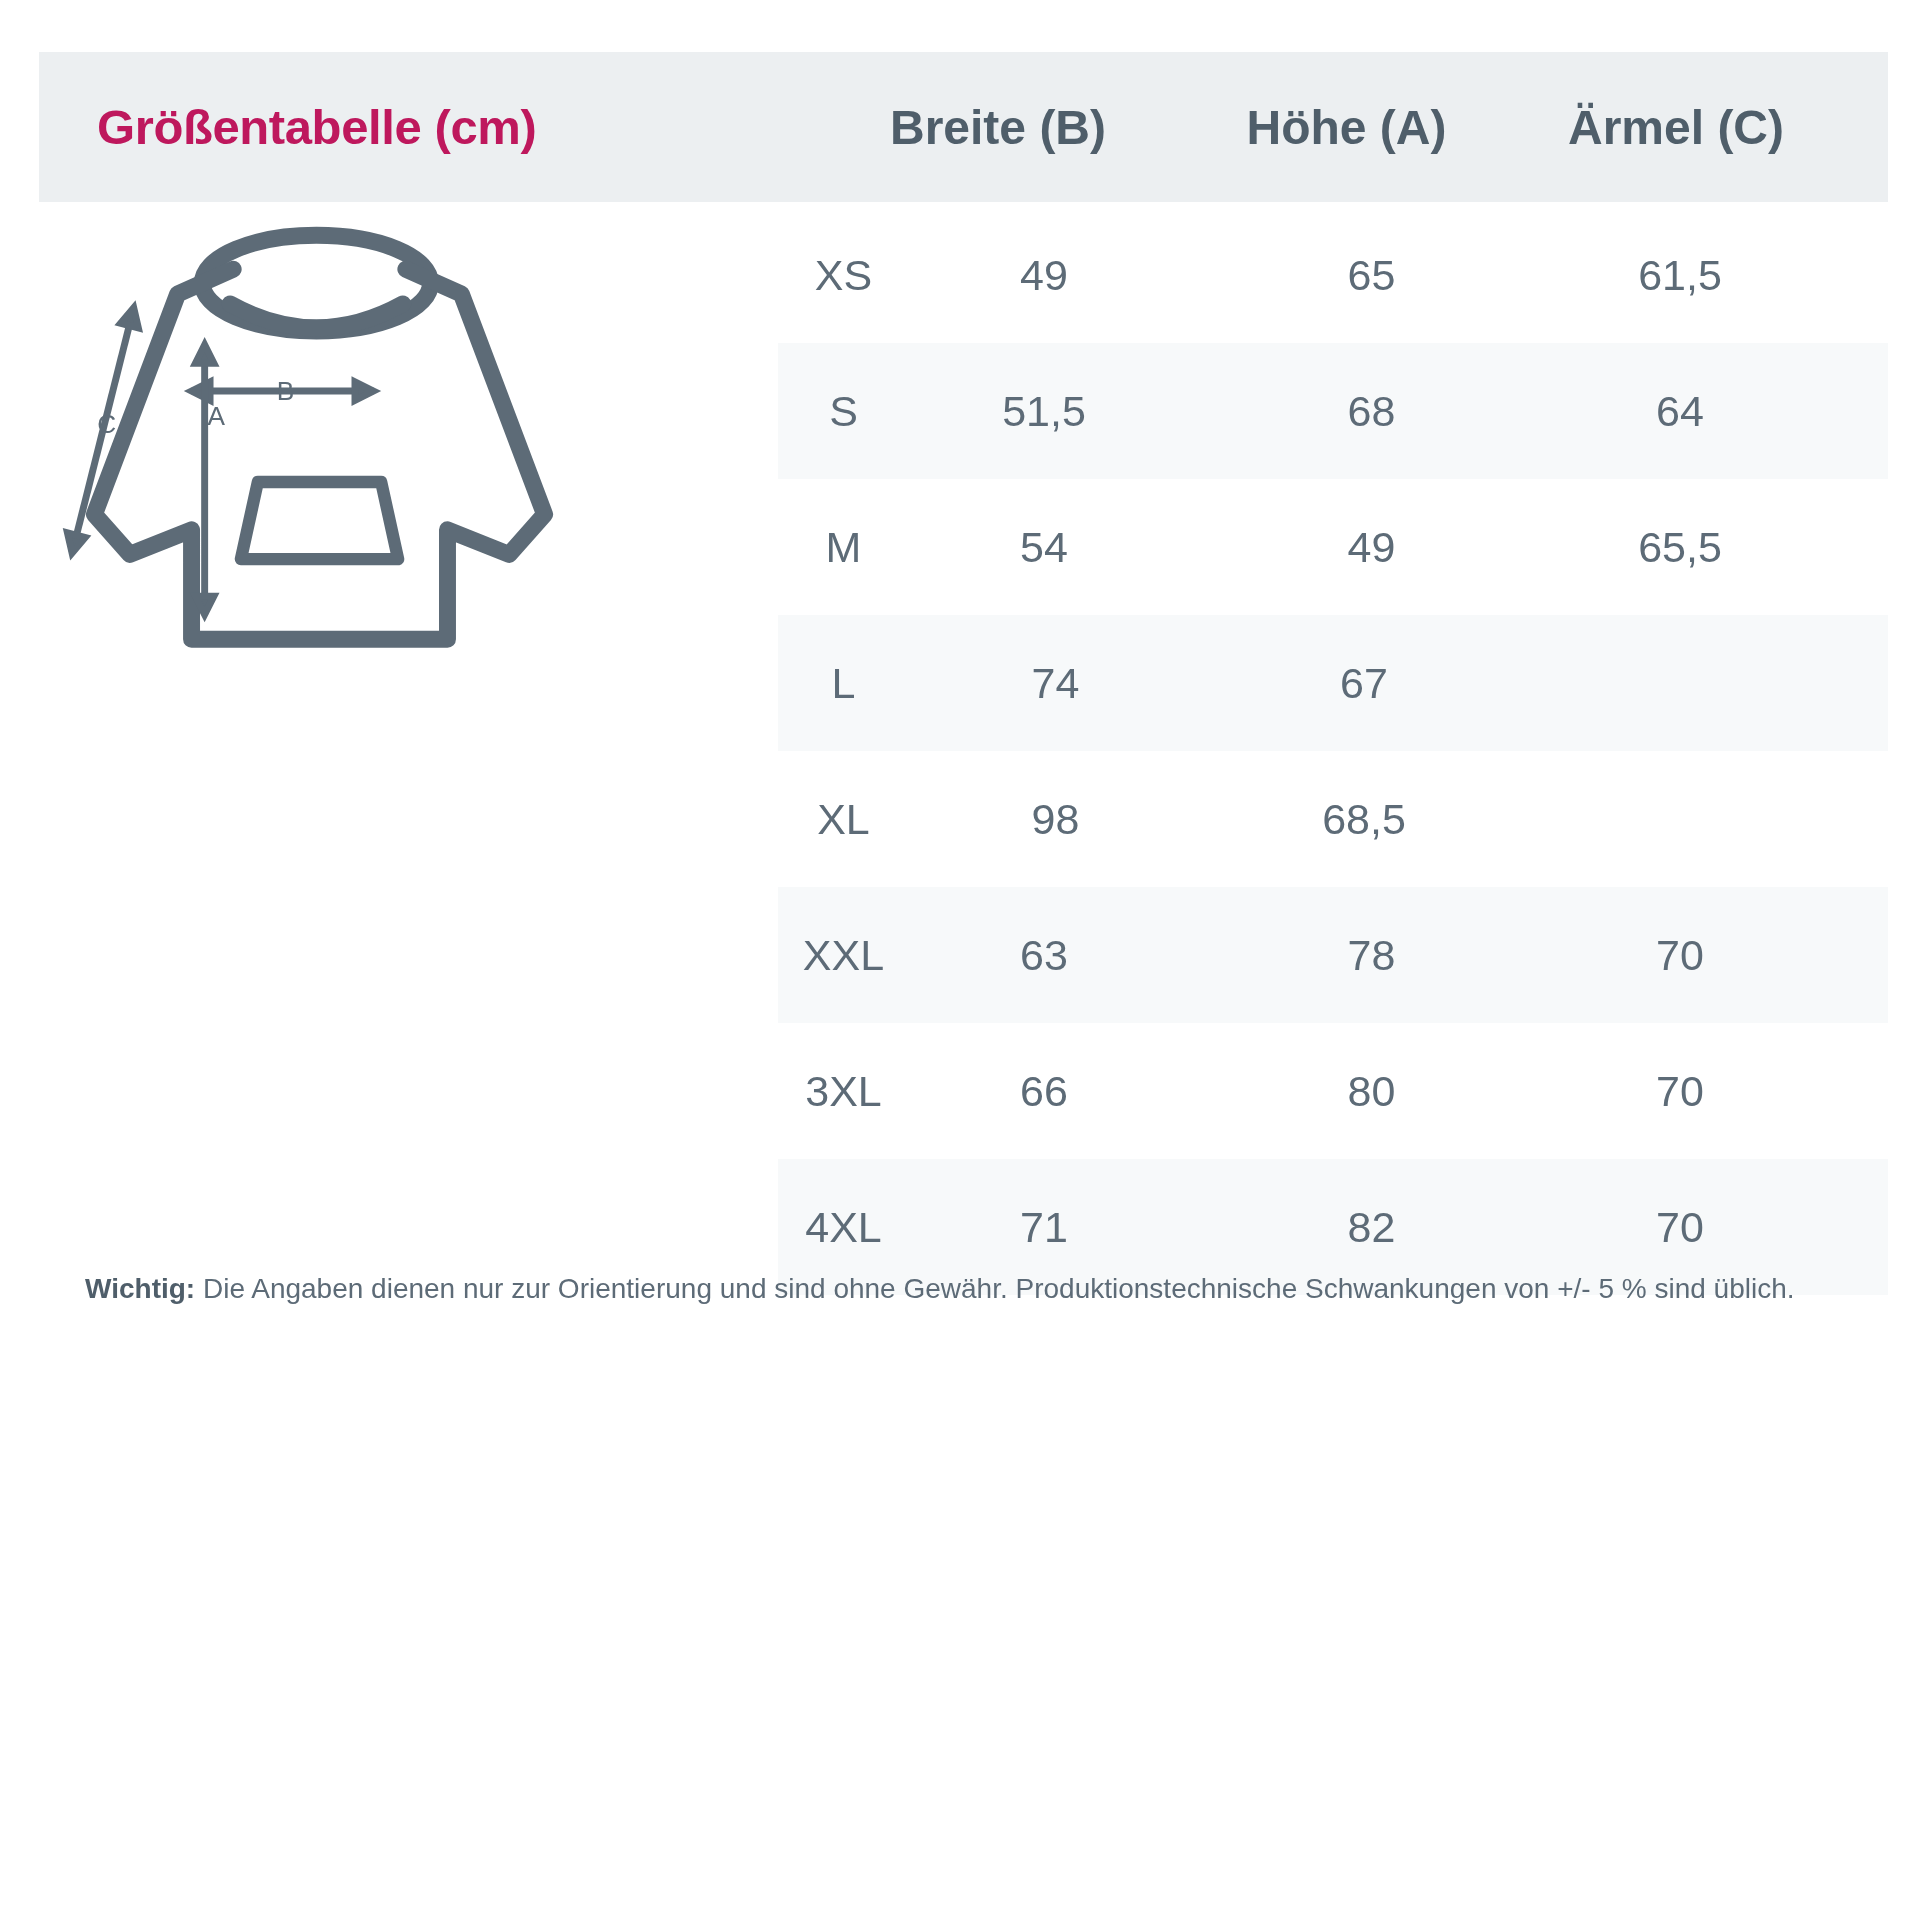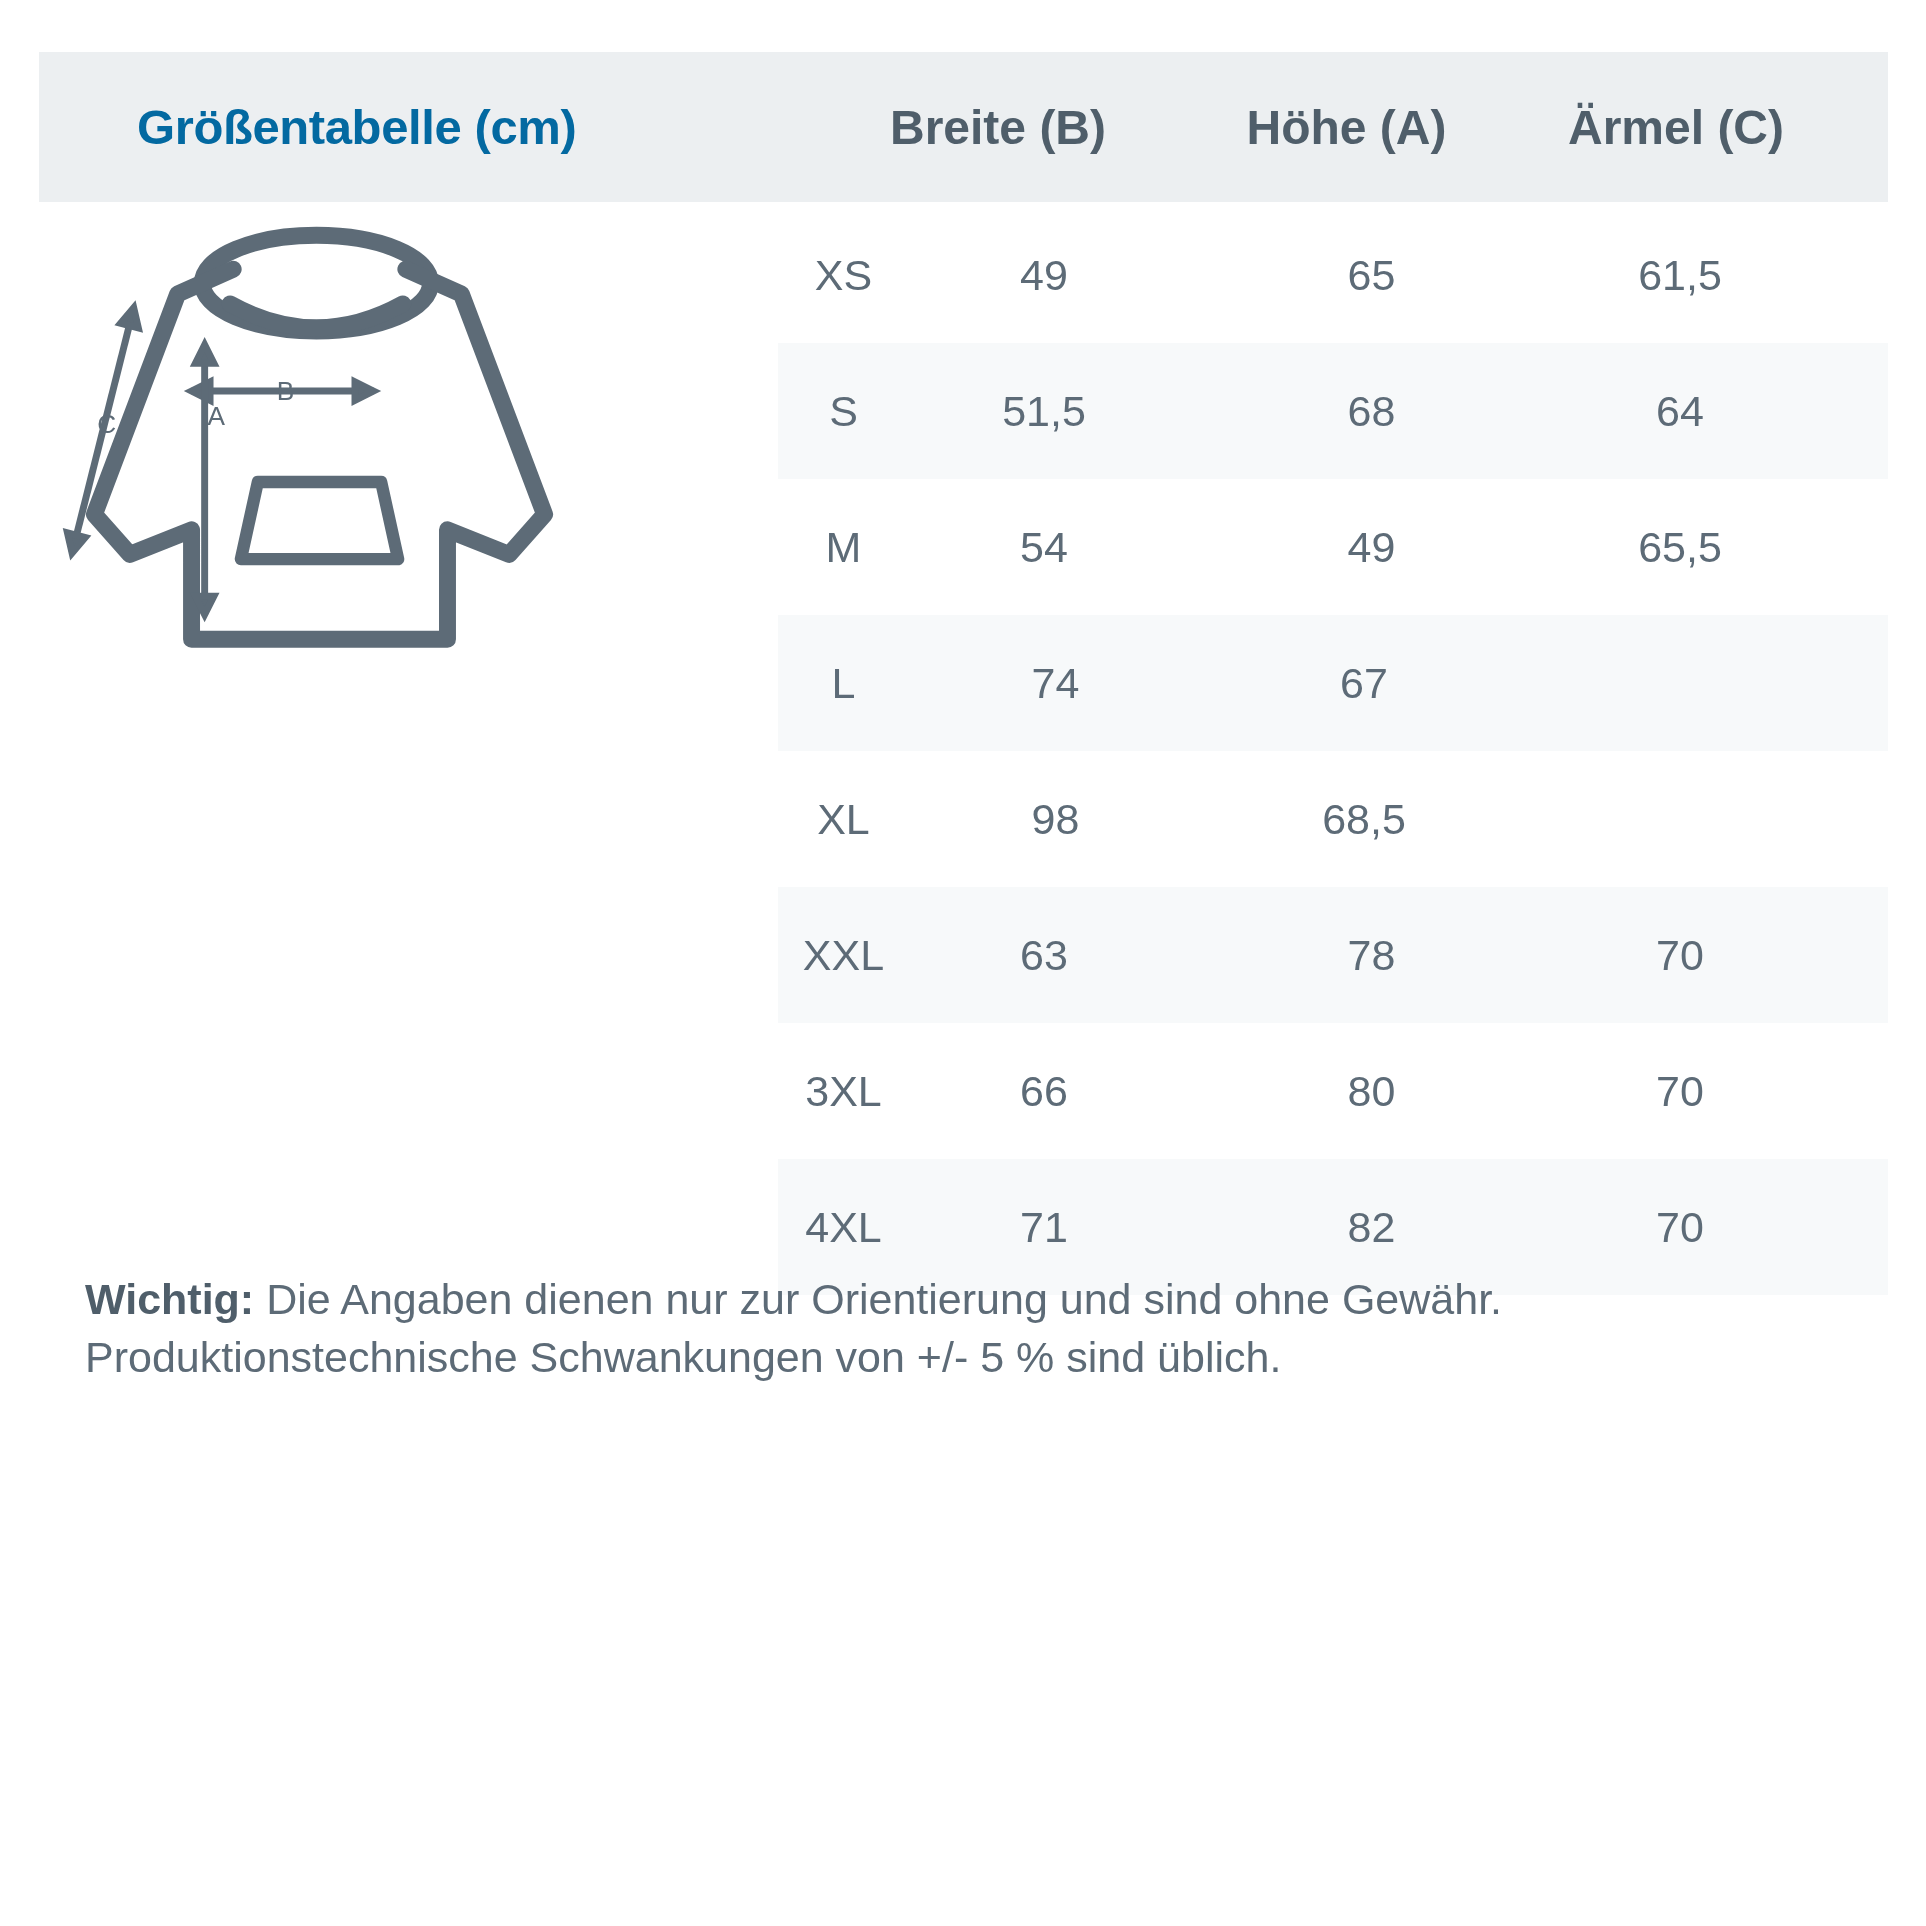--- a/index.html
+++ b/index.html
@@ -31,24 +31,23 @@
     height: 150px;
     background: #eceff1;
     display: flex;
     align-items: center;
   }
   .header-title {
     position: absolute;
     left: 58px;
     font-size: 49px;
     font-weight: bold;
-    color: #0369a1;
+    color: #be185d;
     letter-spacing: -0.4px;
     white-space: nowrap;
-    margin-left: 40px;
   }
   .header-cols {
     position: absolute;
     left: 778px;
     top: 0;
     width: 1110px;
     height: 150px;
     display: flex;
     align-items: center;
     gap: 21px;
@@ -96,21 +95,21 @@
   .c-b     { width: 362px; margin-left: -46px; }
   .c-h     { width: 293px; }
   .c-c     { width: 324px; }
 
   
   .note {
     position: absolute;
     left: 85px;
     top: 1270px;
     width: 1780px;
-    font-size: 43px;
+    font-size: 28px;
     line-height: 1.35;
     color: #5d6b77;
   }
   .note b {
     font-weight: bold;
     color: #4f5e6a;
   }
 </style>
 </head>
 <body>

